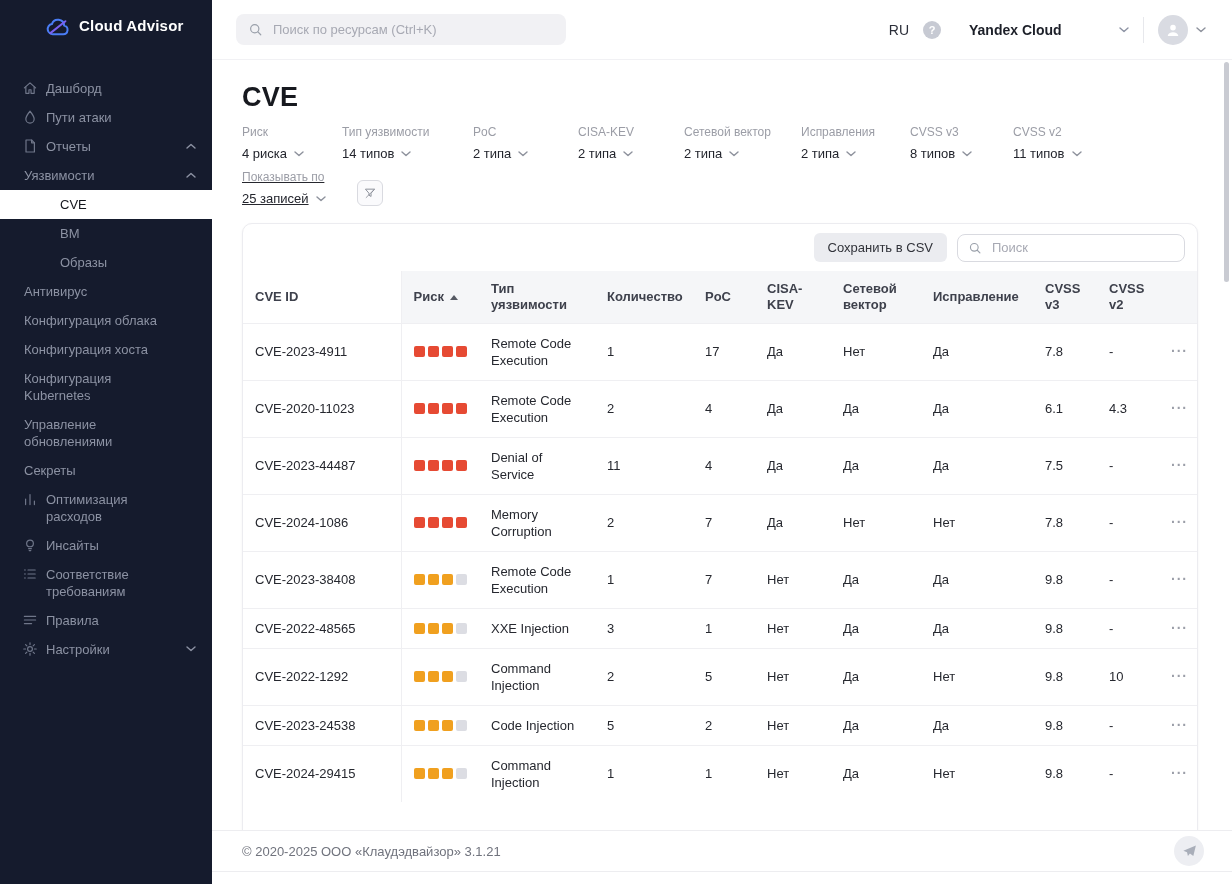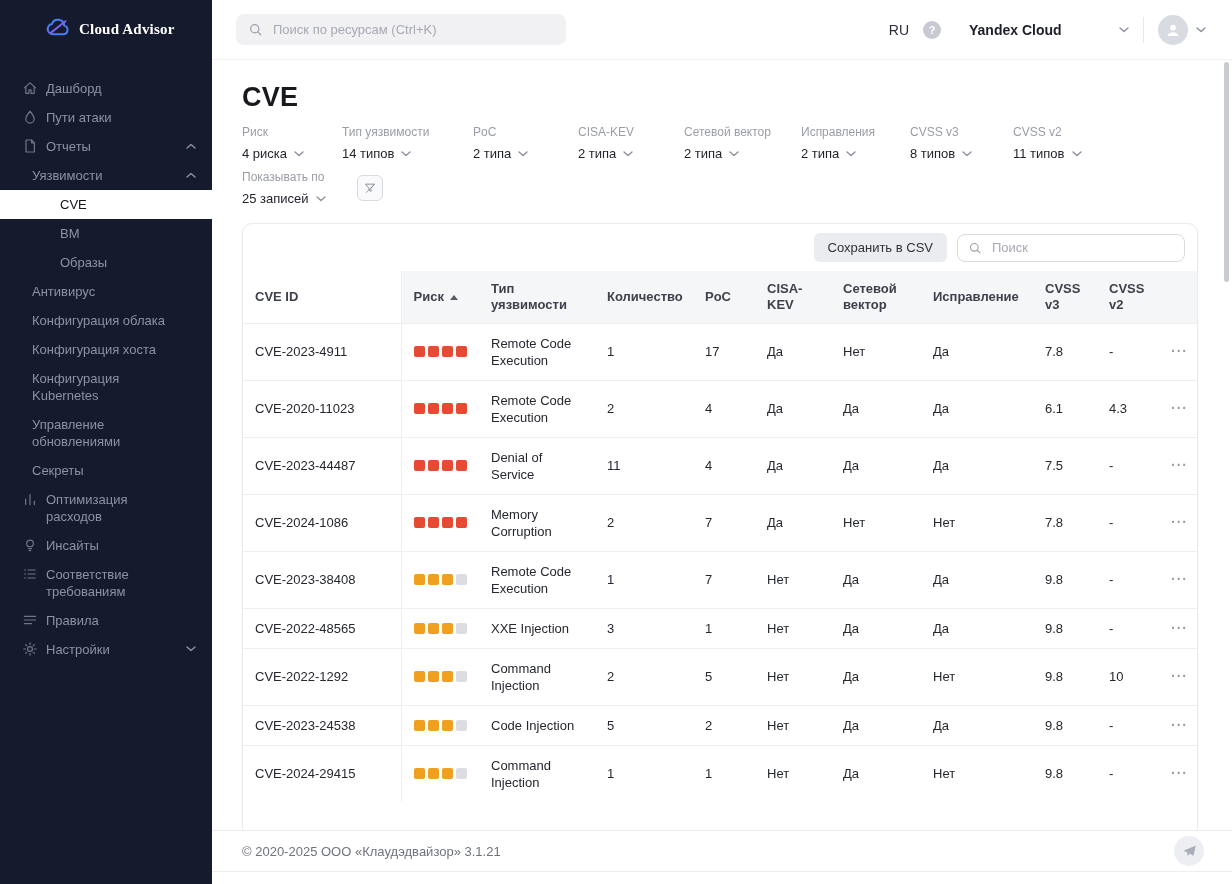--- a/index.html
+++ b/index.html
@@ -5,27 +5,27 @@
   * { box-sizing: border-box; }
   html,body { margin:0; padding:0; }
   body {
     width:1232px; height:884px; overflow:hidden; background:#fff;
     font-family:"Liberation Sans", sans-serif; color:#26272e;
   }
   .app { display:flex; width:1232px; height:884px; }
 
   
   .sidebar { width:212px; flex:none; background:#151b2d; color:#8c92a3; }
-  .logo { display:flex; align-items:flex-end; gap:7px; padding:17px 10px 14px 46px;font-family:Liberation Serif, serif; }
+  .logo { display:flex; align-items:flex-start; gap:7px; padding:17px 10px 14px 46px; }
   .logo-text { color:#fff; font-size:15px; font-weight:700; letter-spacing:.2px; white-space:nowrap; }
   .nav { margin-top:22px; }
   .nav-item { position:relative; display:flex; align-items:flex-start; padding:6px 34px 6px 22px;
     font-size:13px; line-height:17px; cursor:pointer; }
   .nav-item .ico { width:16px; height:16px; margin-right:8px; color:#6f7689; flex:none; display:inline-flex; margin-top:0px; }
-  .nav-item.lvl1 { padding-left:32px; }
+  .nav-item.lvl1 { padding-left:24px; }
   .nav-item.lvl2 { padding-left:60px; }
   .nav-item.active { background:#ffffff; color:#14161d; }
   .chev { display:inline-flex; color:#8c92a3; }
   .nav-item .chev { position:absolute; right:16px; top:11px; }
   .chev.up svg { transform:rotate(180deg); }
 
   
   .main { flex:1; min-width:0; display:flex; flex-direction:column; background:#fff; }
 
   
@@ -52,21 +52,21 @@
   .content { height:770px; flex:none; padding:22px 0 0 30px; overflow:hidden; }
   .page-title { font-size:27px; font-weight:700; color:#17191f; margin:0 0 12px 0; letter-spacing:.2px; }
   .filters { display:flex; }
   .filter:nth-child(1){ width:100px; } .filter:nth-child(2){ width:131px; }
   .filter:nth-child(3){ width:105px; } .filter:nth-child(4){ width:106px; }
   .filter:nth-child(5){ width:117px; } .filter:nth-child(6){ width:109px; }
   .filter:nth-child(7){ width:103px; } .filter:nth-child(8){ width:110px; }
   .flabel { font-size:12px; color:#9b9da6; margin-bottom:7px; }
   .fvalue { font-size:13px; color:#23252d; display:flex; align-items:center; gap:7px; cursor:pointer; }
   .fvalue .chev { color:#8d919c; }
-  .filters2 { display:flex; align-items:center; margin-top:9px; }
+  .filters2 { display:flex; align-items:flex-end; margin-top:9px;text-decoration:underline; }
   .showby { width:115px; }
   .funnel-btn { width:26px; height:26px; border:1px solid #d9dae0; background:#fafafc; border-radius:6px;
     display:flex; align-items:center; justify-content:center; color:#8b8f9a; cursor:pointer; padding:0; }
 
   
   .card { width:956px; height:632px; margin-top:17px; background:#fff; border:1px solid #ececf0;
     border-radius:10px; box-shadow:0 1px 3px rgba(20,25,40,.05); overflow:hidden; }
   .card-toolbar { display:flex; justify-content:flex-end; align-items:center; gap:10px; padding:9px 12px; }
   .csv-btn { background:#ebecf0; border:none; border-radius:6px; padding:7px 14px; font-size:13px;
     color:#303239; font-family:inherit; cursor:pointer; }

